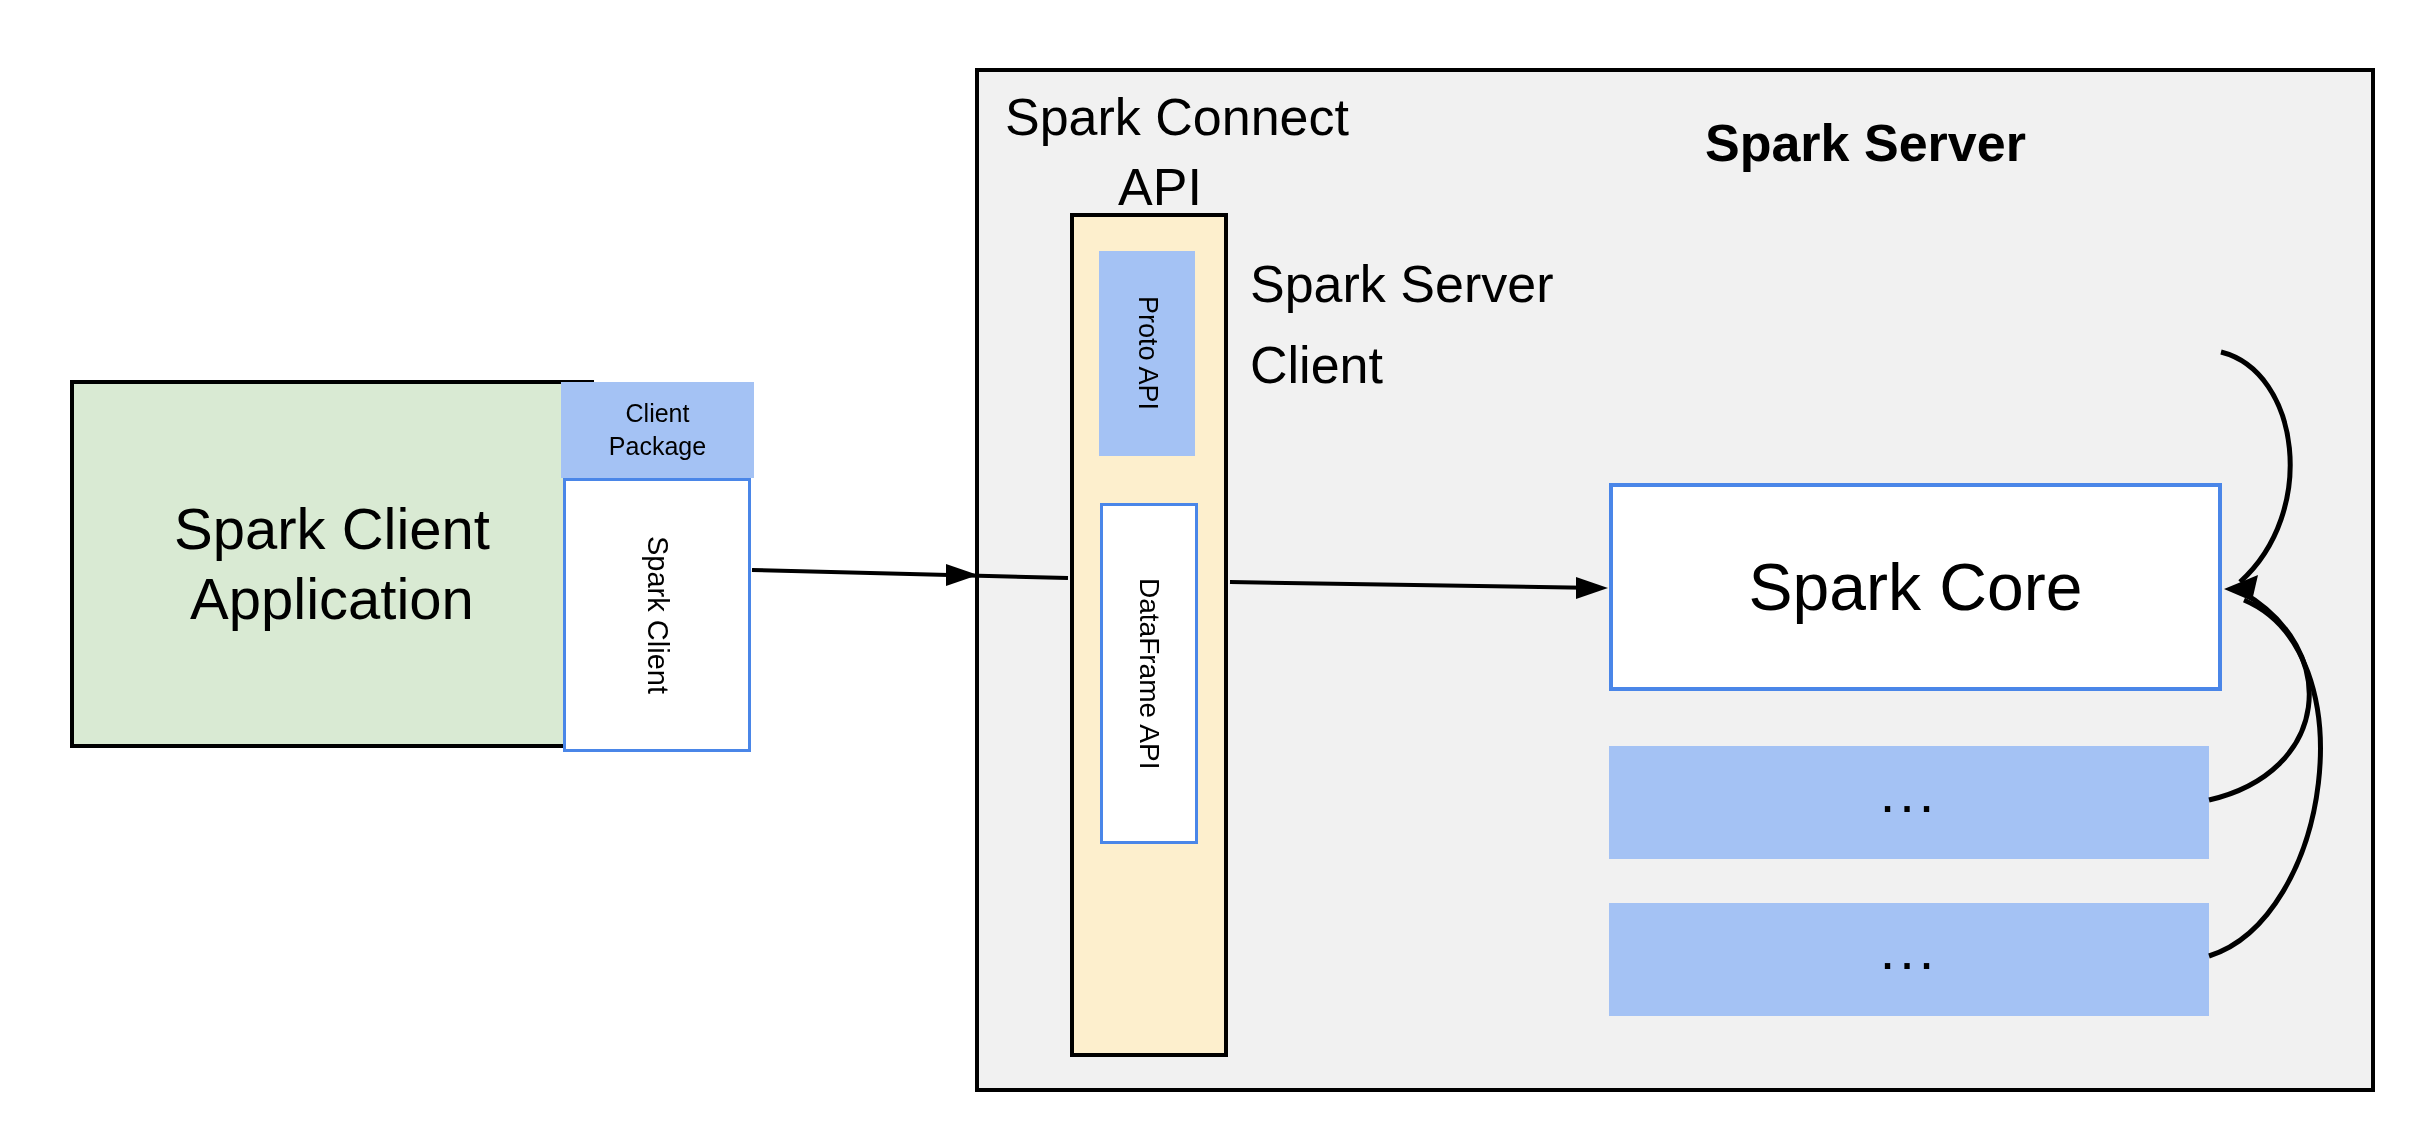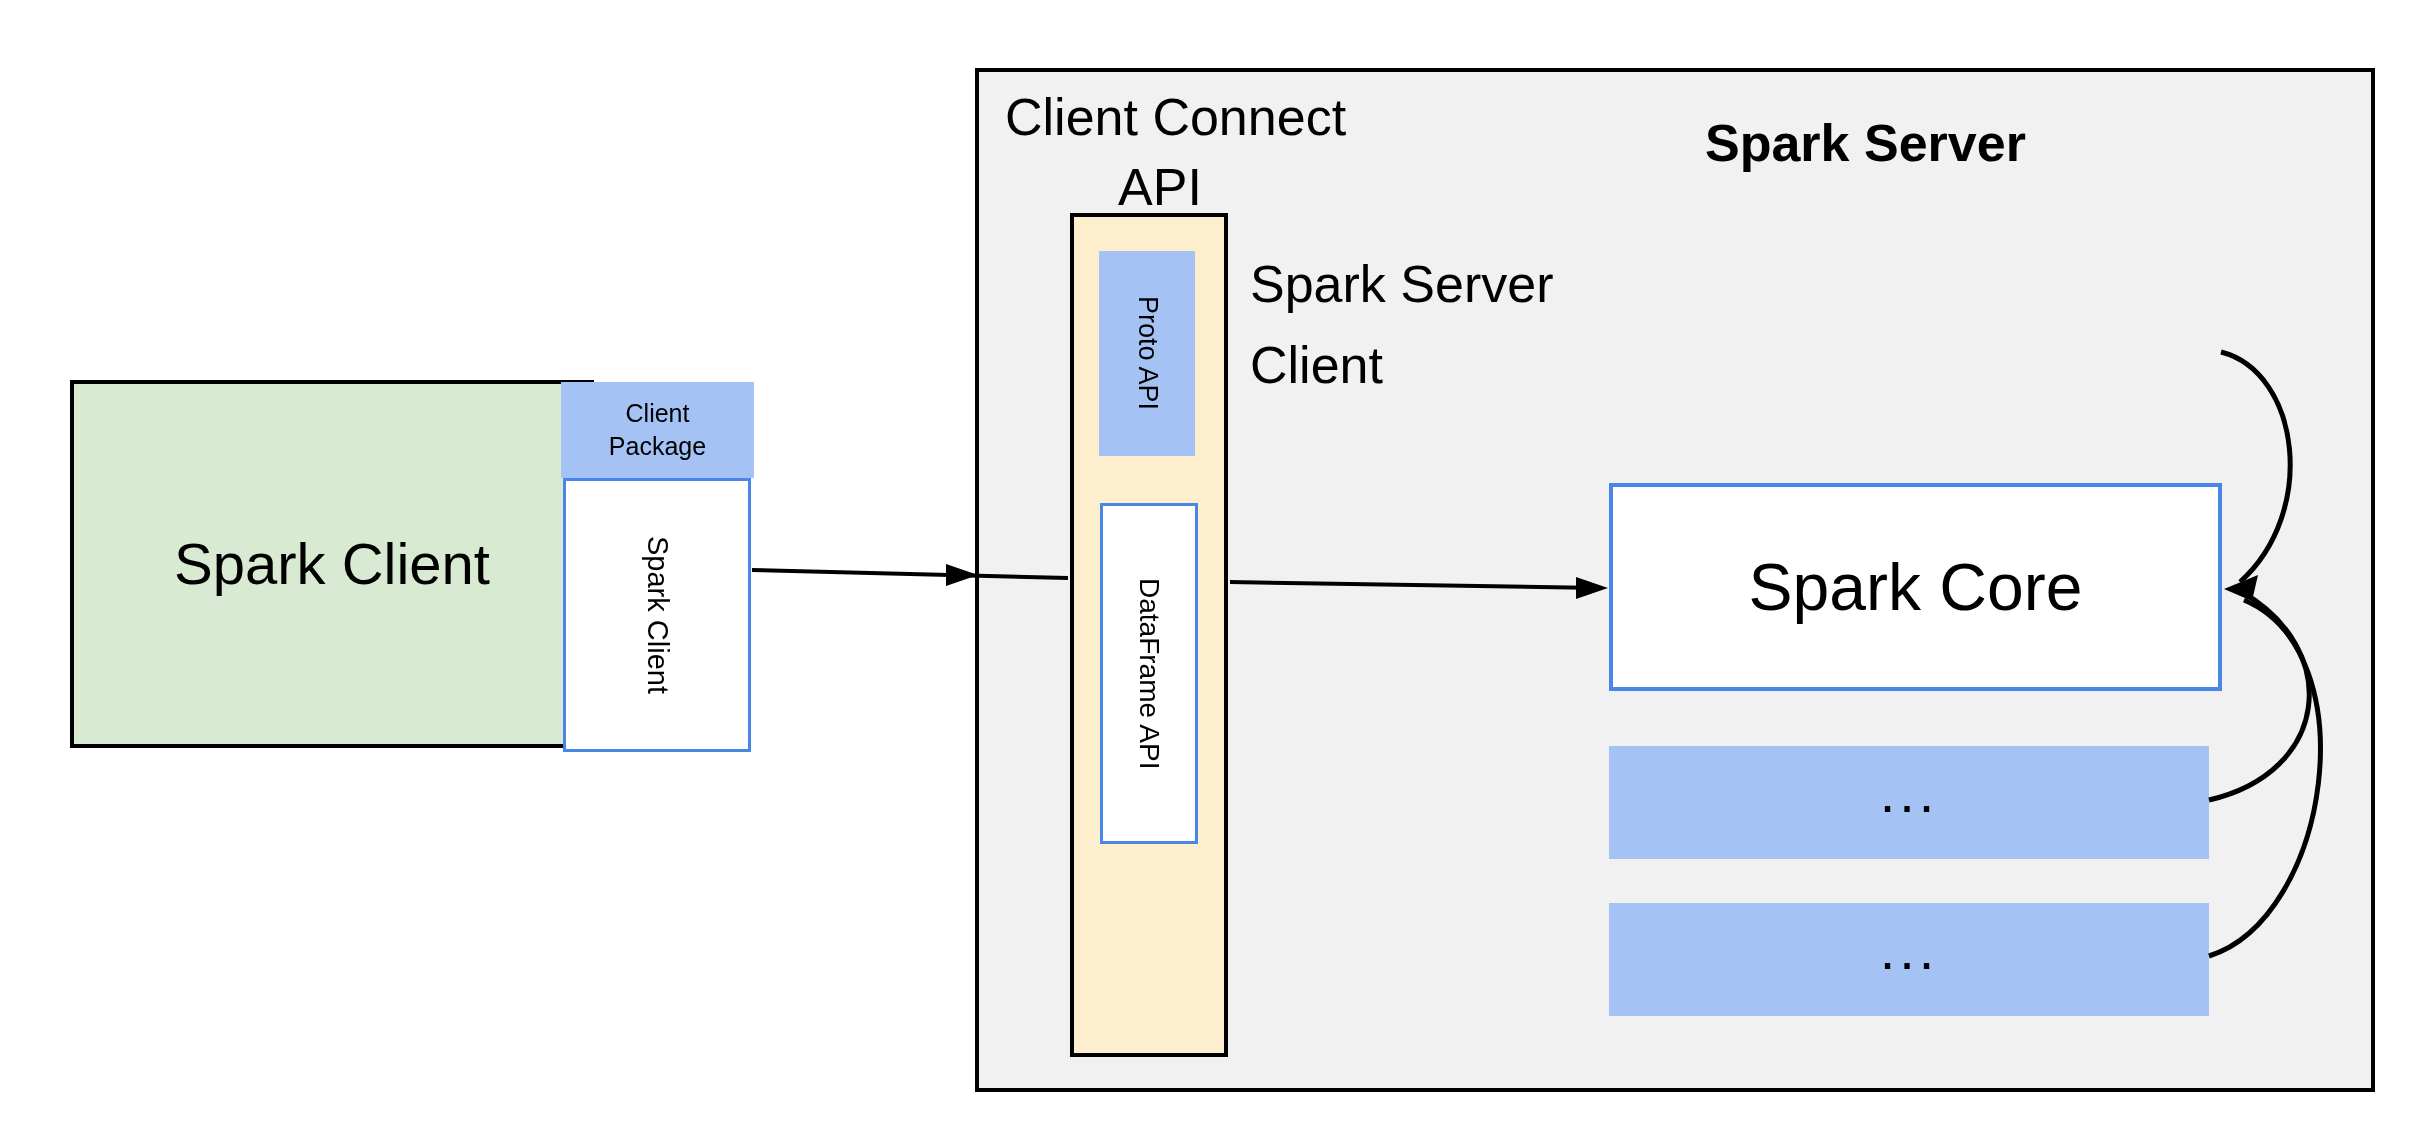--- a/index.html
+++ b/index.html
@@ -88,21 +88,21 @@
   .arrow-layer{left:0;top:0;width:2435px;height:1135px;pointer-events:none;z-index:3;}
 </style>
 </head>
 <body>
 
 <div class="stage">
 
   <div class="abs panel"></div>
 
   <div class="abs title connect-title">
-    <span>Client Connect</span><br>
+    <span>Spark Connect</span><br>
     <span>API</span>
   </div>
 
   <div class="abs title server-title">Spark Server</div>
 
   <div class="abs server-lib-label">
     <span>Spark Server</span><br>
     <span>Client</span>
   </div>
 
@@ -112,20 +112,21 @@
     <span class="vtext">Proto API</span>
   </div>
 
   <div class="abs dataframe-box">
     <span class="vtext">DataFrame API</span>
   </div>
 
   <div class="abs client-app">
     <div>
       <span>Spark Client</span><br>
+      <span>Application</span>
     </div>
   </div>
 
   <div class="abs client-package">
     <span>Client</span>
     <span>Package</span>
   </div>
 
   <div class="abs spark-client">
     <span class="vtext">Spark Client</span>

